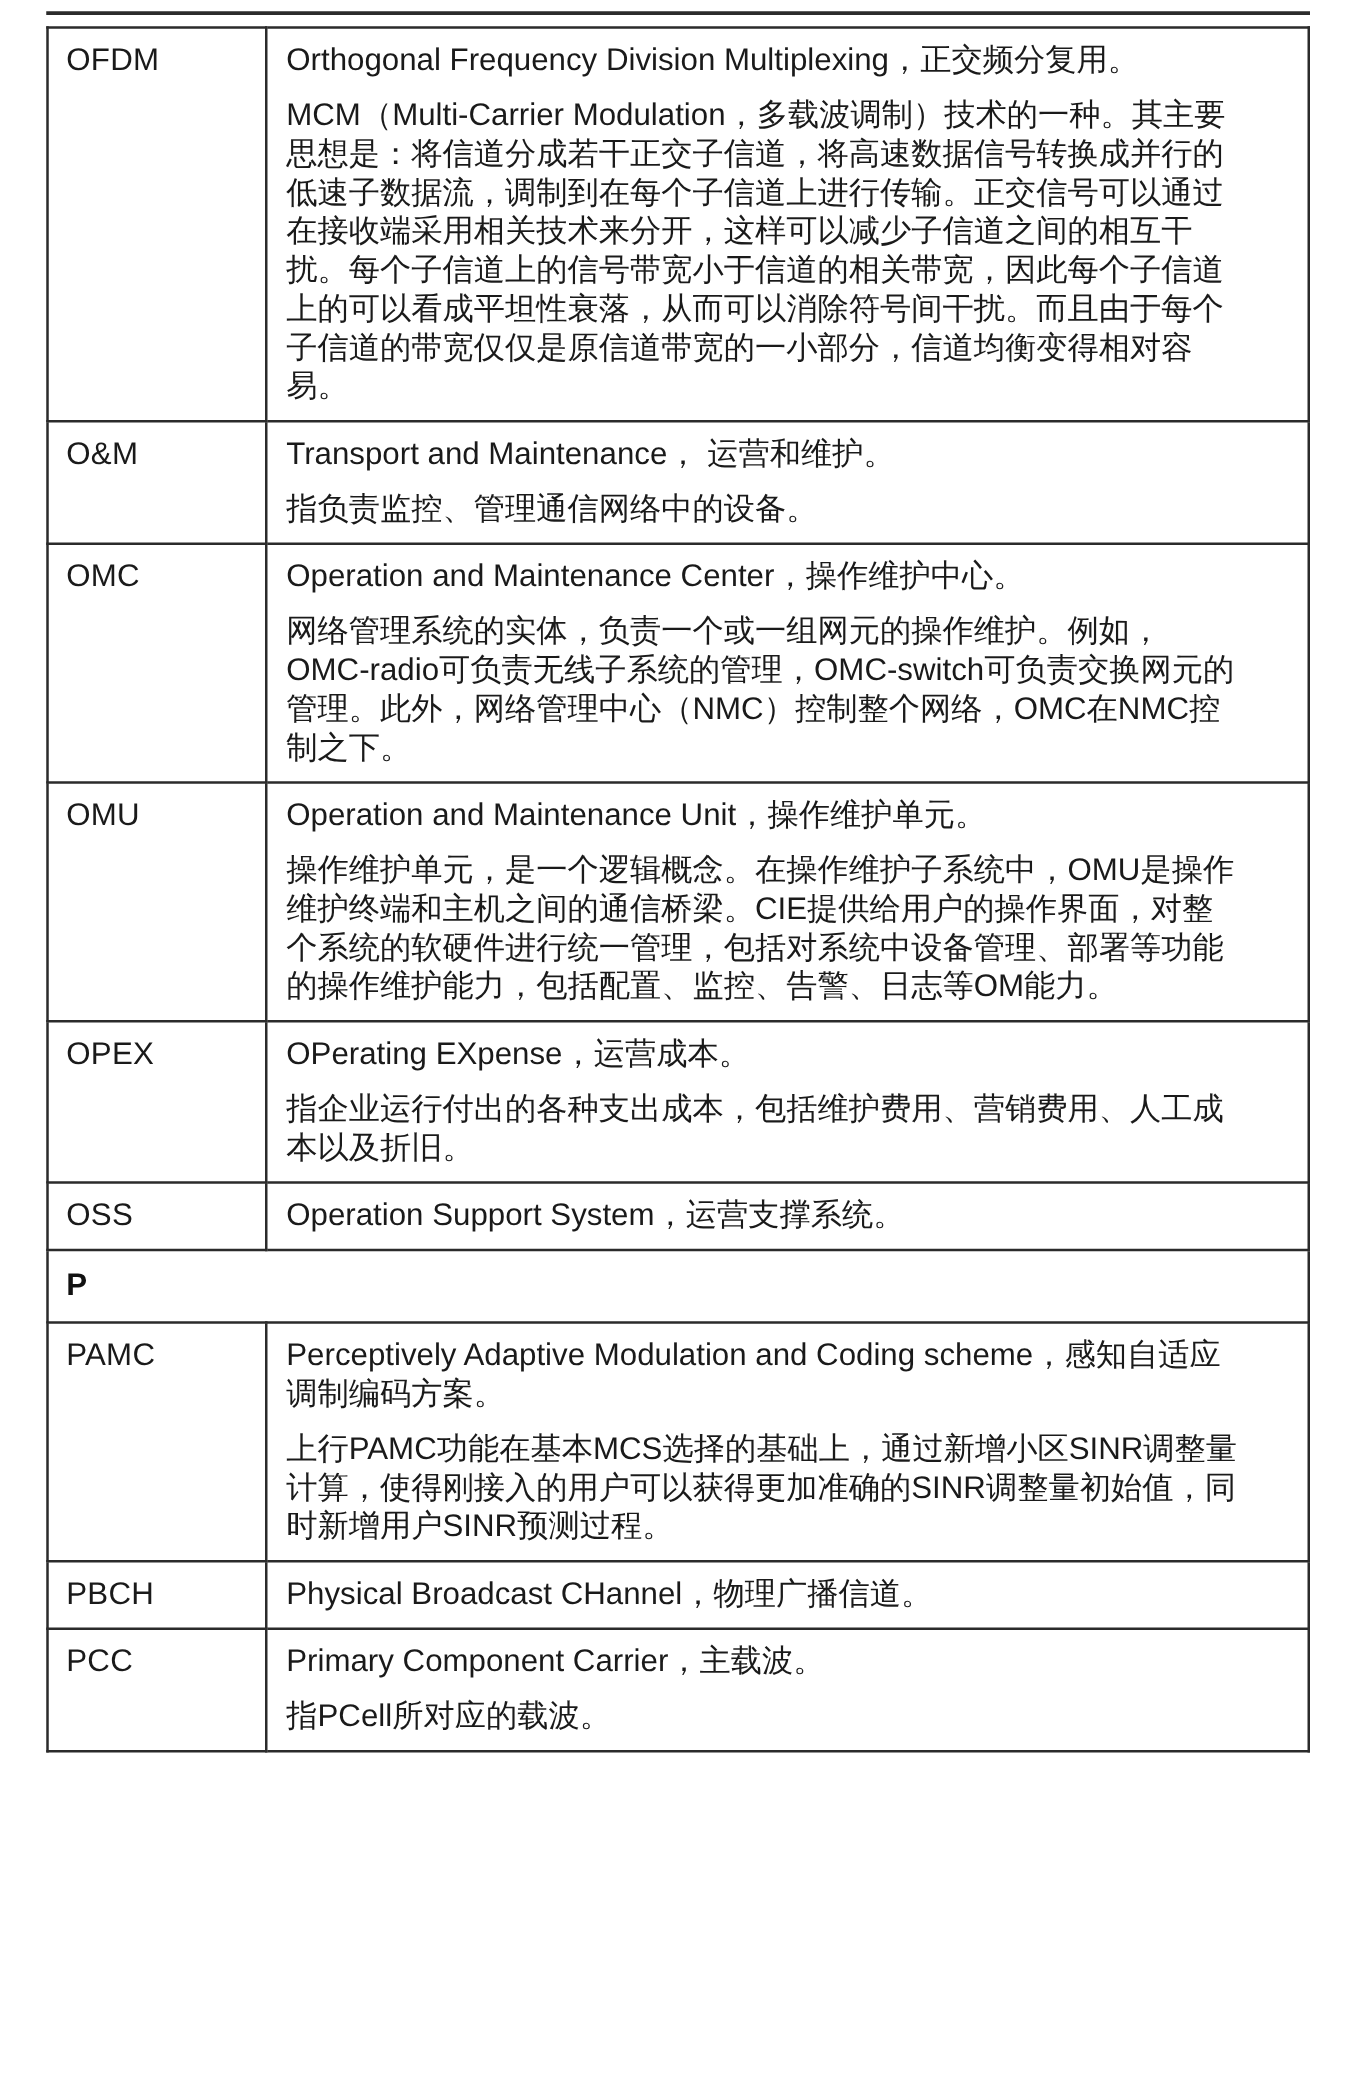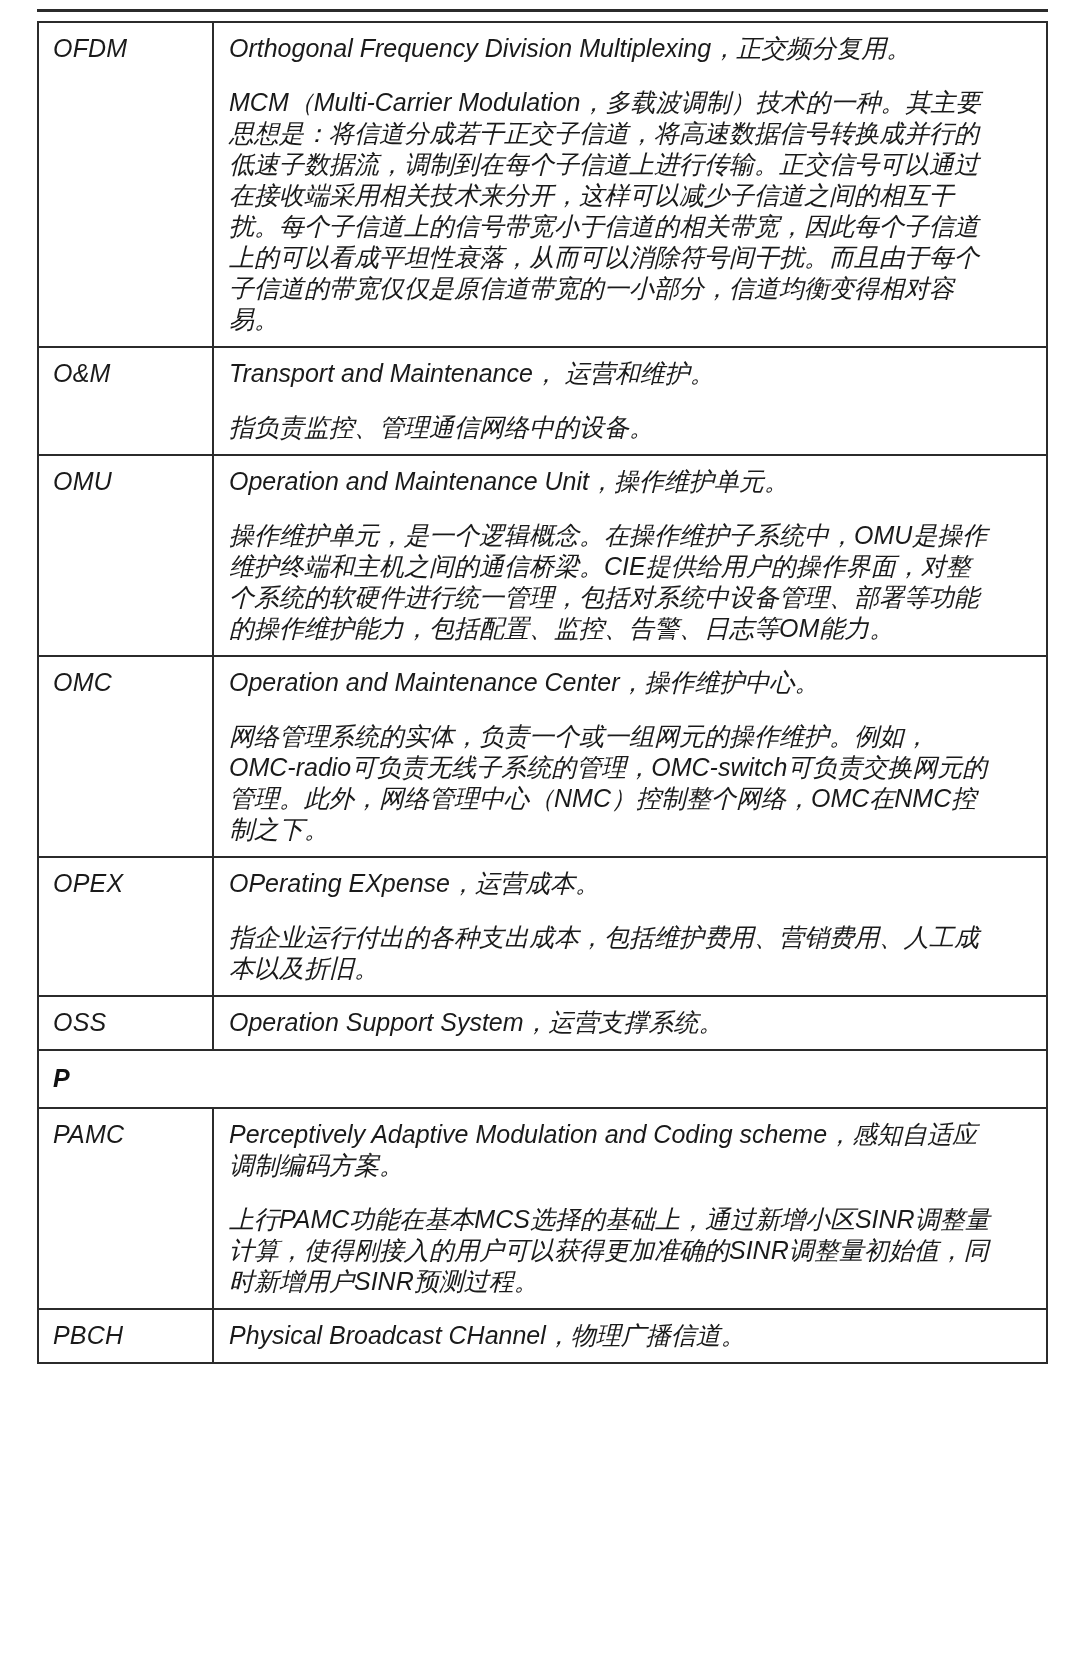--- a/index.html
+++ b/index.html
@@ -32,36 +32,35 @@
     width: 1011px;
     border-collapse: collapse;
     table-layout: fixed;
   }
   table.glossary col.c-abbr { width: 175px; }
   table.glossary td {
     border: 2px solid #2b2b2b;
     vertical-align: top;
     font-size: 25px;
     line-height: 31px;
-    font-style: italic;
   }
   td.abbr-cell {
     padding: 10px 8px 11px 14px;
     letter-spacing: 0.2px;
   }
   td.def-cell {
     padding: 10px 16px 11px 15px;
   }
   td.def-cell p {
     margin: 0;
     max-width: 765px;
     word-break: break-word;
   }
   td.def-cell p + p {
-    margin-top: 23px;
+    margin-top: 13px;
   }
   td.section-cell {
     font-weight: bold;
     font-size: 25px;
     padding: 12px 14px 13px 14px;
     color: #111111;
   }
 </style>
 </head>
 <body>
@@ -82,31 +81,31 @@
           </td>
         </tr>
         <tr>
           <td class="abbr-cell">O&amp;M</td>
           <td class="def-cell">
             <p>Transport and Maintenance， 运营和维护。</p>
             <p>指负责监控、管理通信网络中的设备。</p>
           </td>
         </tr>
         <tr>
+          <td class="abbr-cell">OMC</td>
+          <td class="def-cell">
+            <p>Operation and Maintenance Center，操作维护中心。</p>
+            <p>网络管理系统的实体，负责一个或一组网元的操作维护。例如，OMC-radio可负责无线子系统的管理，OMC-switch可负责交换网元的管理。此外，网络管理中心（NMC）控制整个网络，OMC在NMC控制之下。</p>
+          </td>
+        </tr>
+        <tr>
           <td class="abbr-cell">OMU</td>
           <td class="def-cell">
             <p>Operation and Maintenance Unit，操作维护单元。</p>
             <p>操作维护单元，是一个逻辑概念。在操作维护子系统中，OMU是操作维护终端和主机之间的通信桥梁。CIE提供给用户的操作界面，对整个系统的软硬件进行统一管理，包括对系统中设备管理、部署等功能的操作维护能力，包括配置、监控、告警、日志等OM能力。</p>
-          </td>
-        </tr>
-        <tr>
-          <td class="abbr-cell">OMC</td>
-          <td class="def-cell">
-            <p>Operation and Maintenance Center，操作维护中心。</p>
-            <p>网络管理系统的实体，负责一个或一组网元的操作维护。例如，OMC-radio可负责无线子系统的管理，OMC-switch可负责交换网元的管理。此外，网络管理中心（NMC）控制整个网络，OMC在NMC控制之下。</p>
           </td>
         </tr>
         <tr>
           <td class="abbr-cell">OPEX</td>
           <td class="def-cell">
             <p>OPerating EXpense，运营成本。</p>
             <p>指企业运行付出的各种支出成本，包括维护费用、营销费用、人工成本以及折旧。</p>
           </td>
         </tr>
         <tr>
@@ -124,15 +123,22 @@
             <p>Perceptively Adaptive Modulation and Coding scheme，感知自适应调制编码方案。</p>
             <p>上行PAMC功能在基本MCS选择的基础上，通过新增小区SINR调整量计算，使得刚接入的用户可以获得更加准确的SINR调整量初始值，同时新增用户SINR预测过程。</p>
           </td>
         </tr>
         <tr>
           <td class="abbr-cell">PBCH</td>
           <td class="def-cell">
             <p>Physical Broadcast CHannel，物理广播信道。</p>
           </td>
         </tr>
+        <tr>
+          <td class="abbr-cell">PCC</td>
+          <td class="def-cell">
+            <p>Primary Component Carrier，主载波。</p>
+            <p>指PCell所对应的载波。</p>
+          </td>
+        </tr>
       </tbody>
   </table>
 </div>
 
 </body></html>

